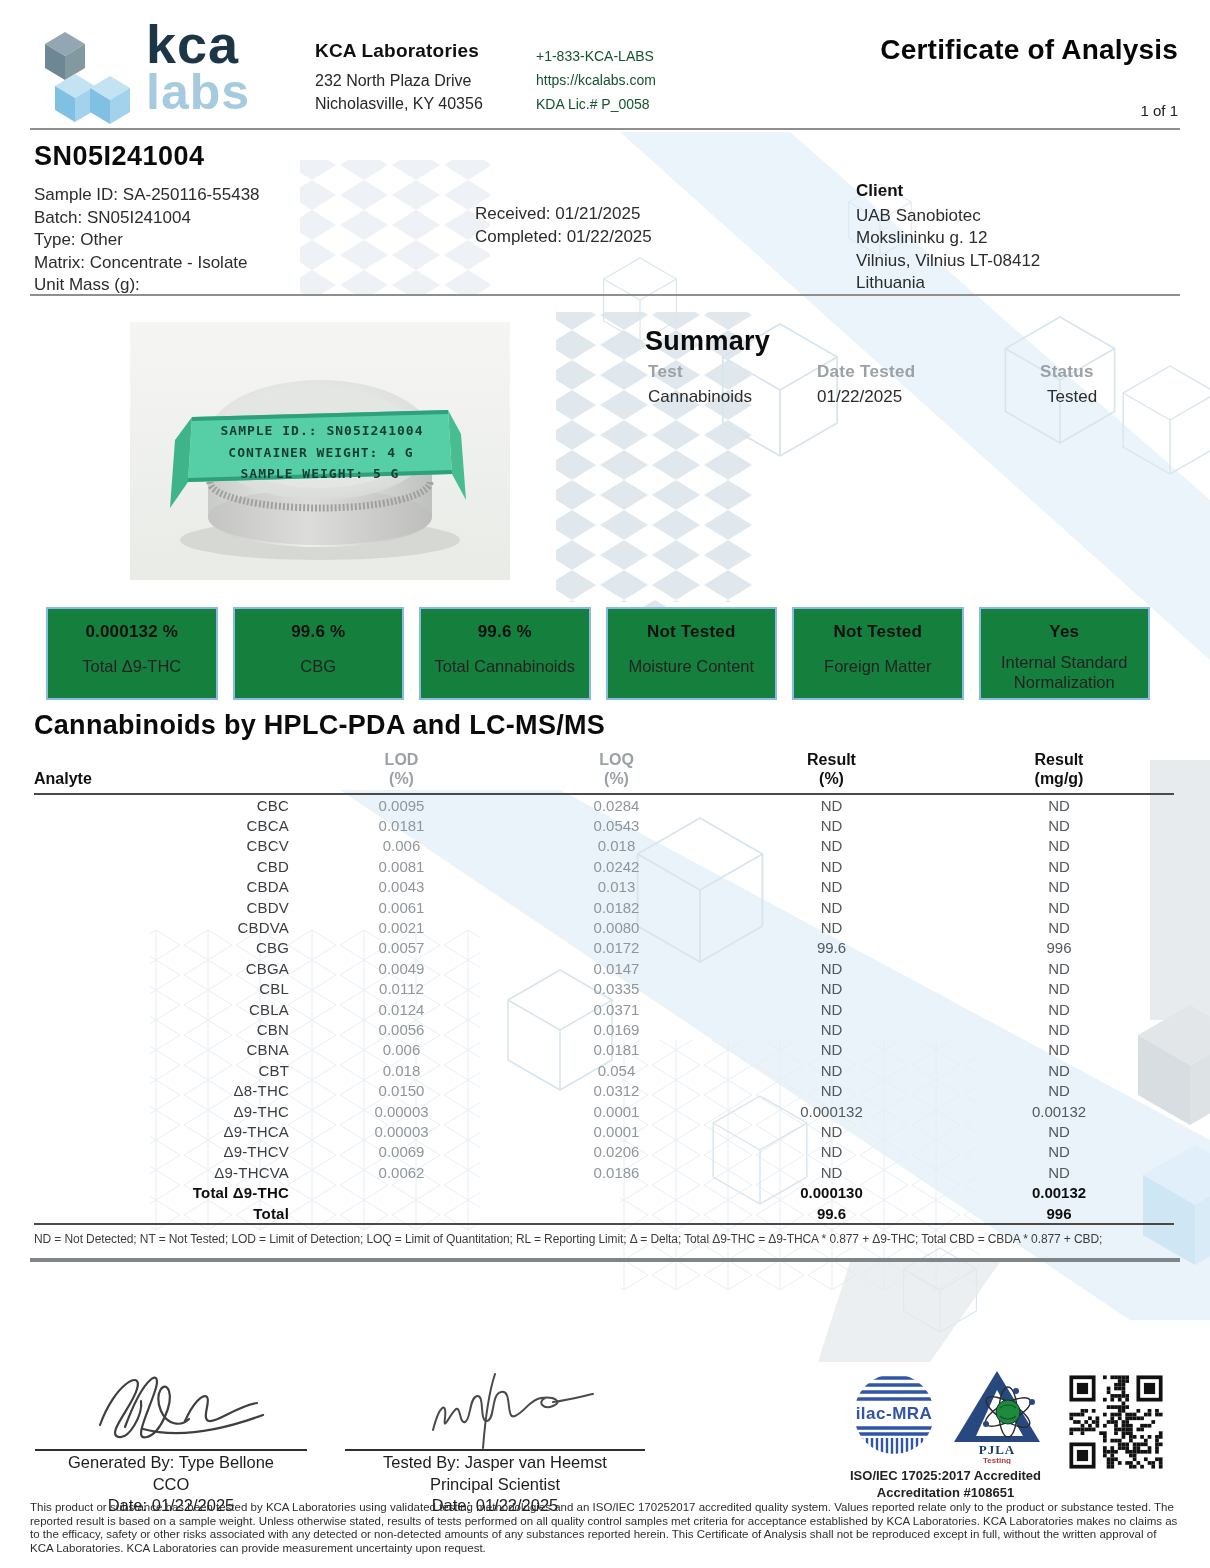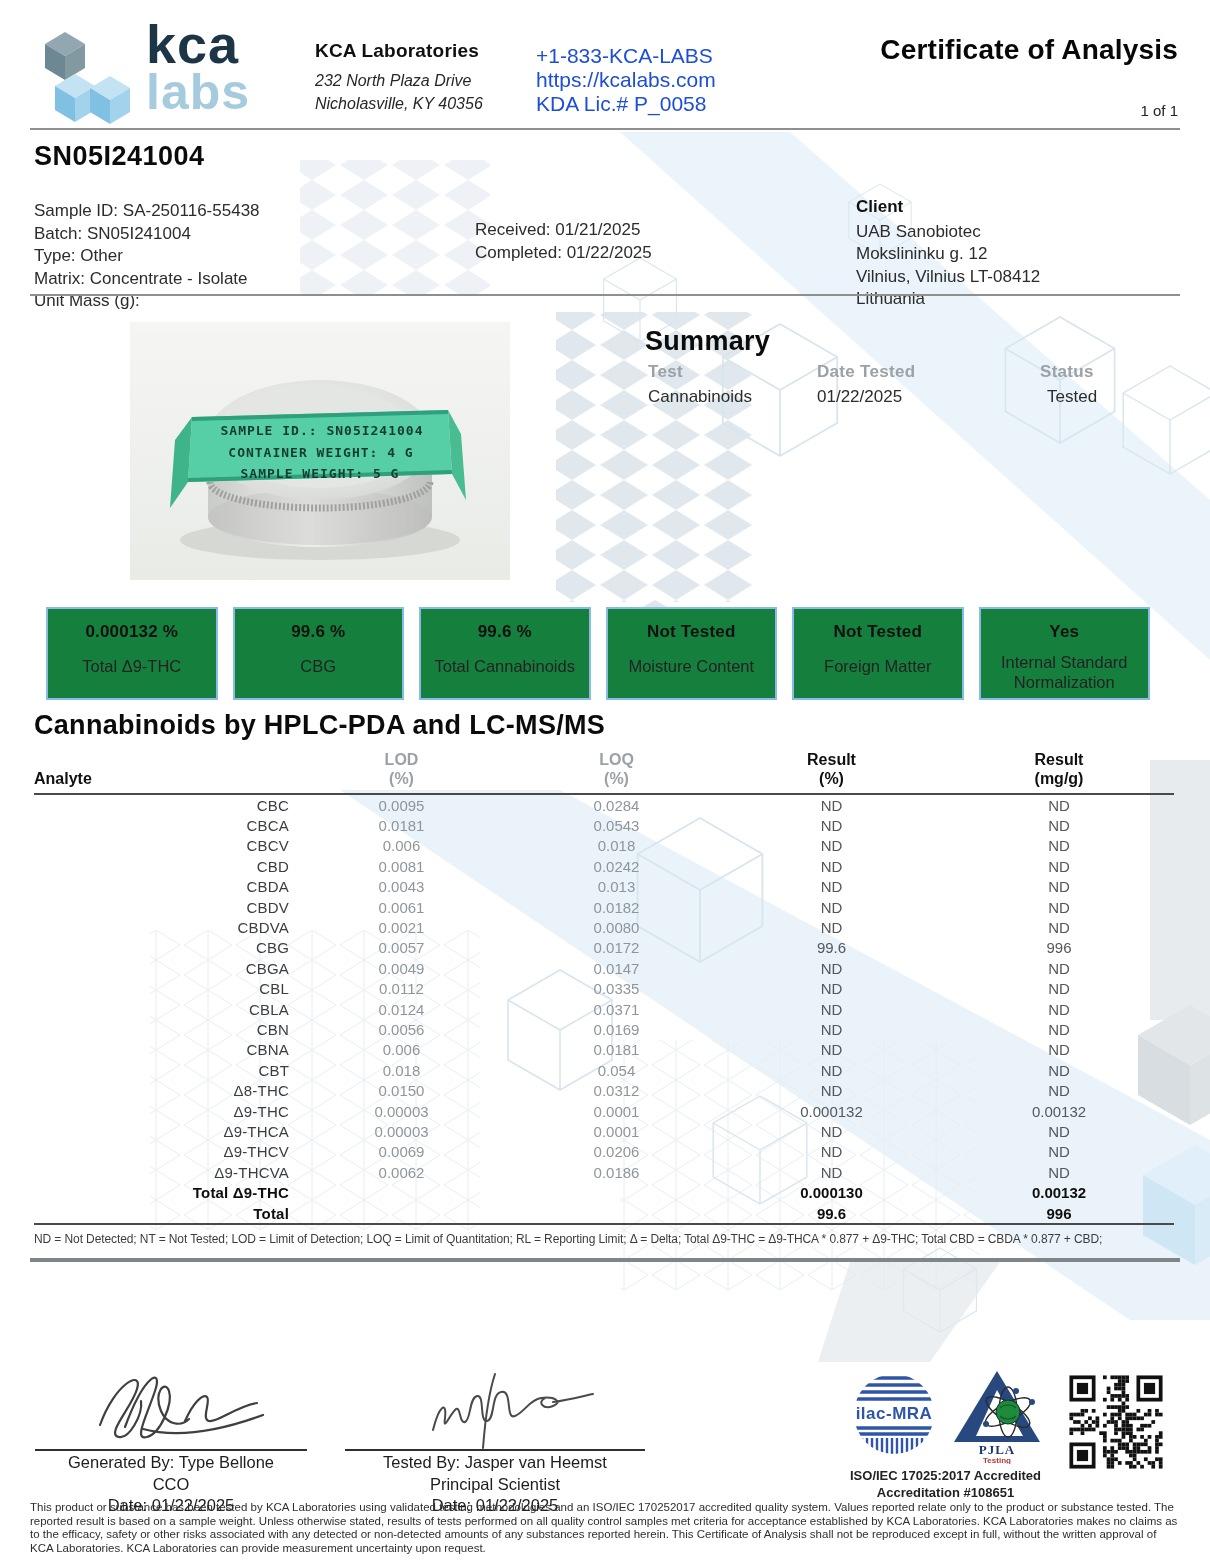--- a/index.html
+++ b/index.html
@@ -3,33 +3,33 @@
 <meta charset="utf-8">
 <style>
   html,body{margin:0;padding:0;background:#ffffff;}
   body{width:1210px;height:1568px;font-family:"Liberation Sans",sans-serif;color:#222;}
   .page{position:relative;width:1210px;height:1568px;overflow:hidden;background:#fff;}
   .layer{position:absolute;z-index:2;}
   #wm{position:absolute;inset:0;z-index:1;pointer-events:none;}
 
   
   .lab-name{font-size:19px;font-weight:700;color:#101010;letter-spacing:.2px;margin-bottom:7px;}
-  .lab-addr{font-size:16px;color:#272727;line-height:23px;font-style:italic;}
-  .contact{font-size:21px;color:#1d4ed8;line-height:24px;}
+  .lab-addr{font-size:16px;color:#272727;line-height:23px;}
+  .contact{font-size:14px;color:#14532d;line-height:24px;}
   .doc-title{font-size:28px;font-weight:700;color:#070707;text-align:right;letter-spacing:.2px;}
   .page-ind{font-size:15px;color:#222;text-align:right;}
   .hr{background:#8f8f8f;height:2px;}
   .hr-thick{background:#7f868a;height:4px;}
 
   .logo-kca{font-size:54px;font-weight:700;color:#1d3647;line-height:44px;letter-spacing:1px;}
   .logo-labs{font-size:50px;font-weight:700;color:#a6cbdf;line-height:52px;letter-spacing:1px;}
 
   
   .sample-title{font-size:27px;font-weight:700;color:#0b0b0b;letter-spacing:.5px;}
-  .info{font-size:17px;line-height:22.5px;color:#2c2c2c;margin-top:16px;}
+  .info{font-size:17px;line-height:22.5px;color:#2c2c2c;}
   .client-label{font-size:17px;font-weight:700;color:#111;margin-bottom:2px;}
 
   
   .summary-title{font-size:27px;font-weight:700;color:#0b0b0b;letter-spacing:.3px;}
   .sum-label{font-size:17px;font-weight:700;color:#9ba1a6;letter-spacing:.3px;}
   .sum-value{font-size:17px;color:#2c2c2c;margin-top:5px;}
 
   
   .boxes{display:flex;gap:15px;width:1104px;}
   .rbox{flex:1;min-height:93px;border:2px solid #8abbe7;background:#15803d;text-align:center;box-sizing:border-box;}

